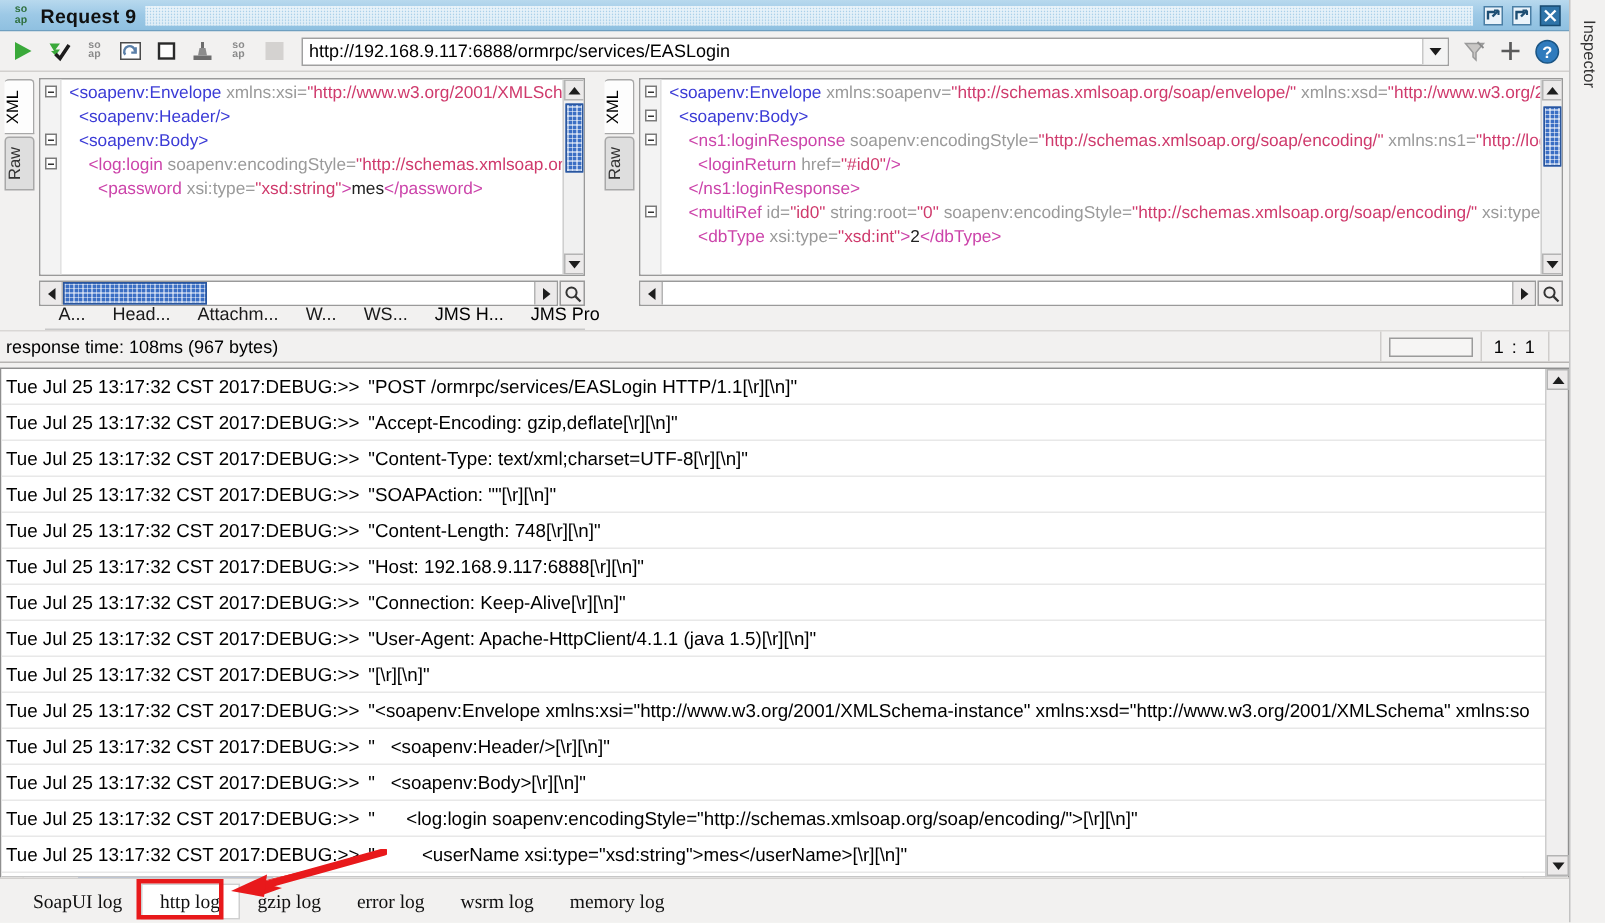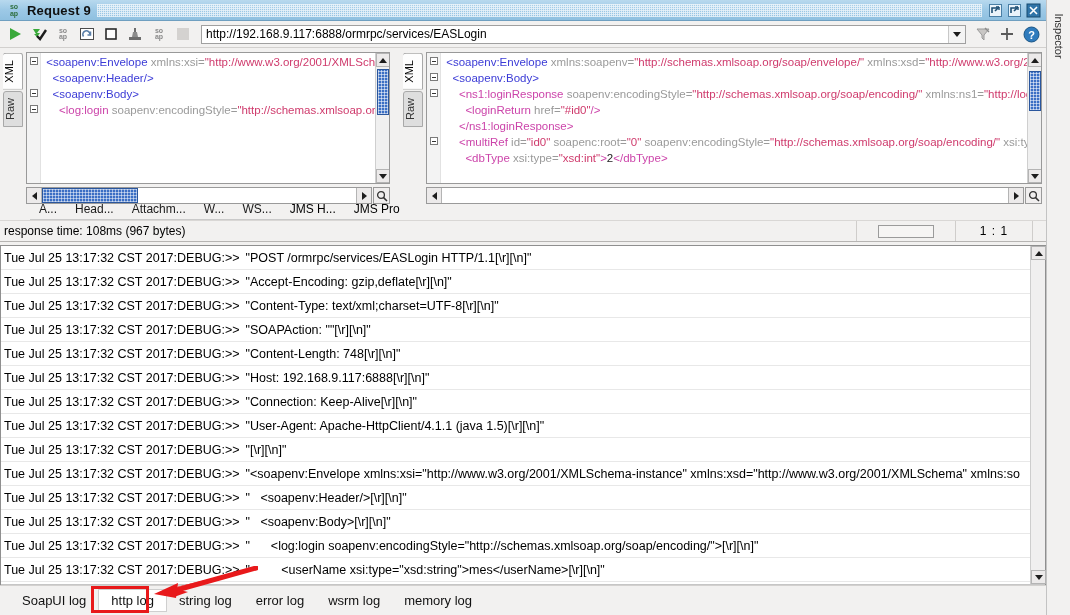--- a/index.html
+++ b/index.html
@@ -182,21 +182,21 @@
   
   .rtstrip {
     position: absolute; left: 0; top: 220px; width: 1046px; height: 22px;
     background: #f2f1f0; border-top: 1px solid #d9d7d5; border-bottom: 1px solid #b6b4b2;
     display: flex; align-items: center;
   }
   .rt-text { padding-left: 4px; font-size: 12px; }
   .rt-right { margin-left: auto; display: flex; align-items: center; height: 100%; }
   .rt-cell {
     height: 20px; border-left: 1px solid #cfcdcb; display: flex; align-items: center;
-    justify-content: center; padding: 0 21px;
+    justify-content: center; padding: 0 5px;
   }
   .rt-progress { width: 56px; height: 13px; background: #f6f5f4; border: 1px solid #9b9b9b; }
   .rt-ratio { font-size: 12px; letter-spacing: 1px; min-width: 34px; text-align: center; }
 
   
   .logwrap {
     position: absolute; left: 0; top: 245px; width: 1046px; height: 356px;
     background: #fff; border: 1px solid #8f8f8f; padding-left: 20px;
   }
   .logrows {
@@ -220,21 +220,21 @@
     position: absolute; left: 0; right: 0; bottom: 0; height: 16px;
     background: #fff; border-top: 1px solid #c6c6c6; display: flex;
   }
 
   
   .bottomtabs {
     position: absolute; left: 0; bottom: 0; width: 1046px; height: 30px;
     background: #f2f1f0; border-top: 1px solid #d3d1cf;
     display: flex; align-items: center; padding-left: 10px;
   }
-  .btab { padding: 3px 12px; font-size: 13px; color: #111; cursor: pointer; white-space: nowrap; }
+  .btab { padding: 3px 12px; font-size: 13px; color: #111; cursor: pointer; white-space: nowrap; font-family: Liberation Serif, serif; }
   .btab.sel { background: #fff; border: 1px solid #cfcfcf; }
   .hl-box {
     position: absolute; border: 3px solid #e8191b; pointer-events: none;
   }
   .arrow { position: absolute; pointer-events: none; }
 </style>
 </head>
 <body>
 
 <div id="app">
@@ -357,20 +357,21 @@
         <div class="gutter">
           <div class="fold" style="top:4px"></div>
           <div class="fold" style="top:36px"></div>
           <div class="fold" style="top:52px"></div>
         </div>
         <div class="xmlcode" id="req-code">
             <div class="ln"><span> </span><span class="tg">&lt;soapenv:Envelope </span><span class="at">xmlns:xsi=</span><span class="vl">"http://www.w3.org/2001/XMLSche</span></div>
             <div class="ln"><span>   </span><span class="tg">&lt;soapenv:Header/&gt;</span></div>
             <div class="ln"><span>   </span><span class="tg">&lt;soapenv:Body&gt;</span></div>
             <div class="ln"><span>     </span><span class="tg2">&lt;log:login </span><span class="at">soapenv:encodingStyle=</span><span class="vl">"http://schemas.xmlsoap.org</span></div>
+            <div class="ln"><span>       </span><span class="tg2">&lt;password </span><span class="at">xsi:type=</span><span class="vl">"xsd:string"</span><span class="tg2">&gt;</span><span class="tx">mes</span><span class="tg2">&lt;/password&gt;</span></div>
           </div>
         <div class="vsb">
           <div class="vsb-arrow up">
               <i></i>
             </div>
           <div class="vsb-thumb" style="top:16px;height:46px"></div>
           <div class="vsb-arrow dn">
               <i></i>
             </div>
         </div>
@@ -419,21 +420,21 @@
           <div class="fold" style="top:20px"></div>
           <div class="fold" style="top:36px"></div>
           <div class="fold" style="top:84px"></div>
         </div>
         <div class="xmlcode" id="res-code">
             <div class="ln"><span> </span><span class="tg">&lt;soapenv:Envelope </span><span class="at">xmlns:soapenv=</span><span class="vl">"http://schemas.xmlsoap.org/soap/envelope/" </span><span class="at">xmlns:xsd=</span><span class="vl">"http://www.w3.org/2001/X</span></div>
             <div class="ln"><span>   </span><span class="tg">&lt;soapenv:Body&gt;</span></div>
             <div class="ln"><span>     </span><span class="tg2">&lt;ns1:loginResponse </span><span class="at">soapenv:encodingStyle=</span><span class="vl">"http://schemas.xmlsoap.org/soap/encoding/" </span><span class="at">xmlns:ns1=</span><span class="vl">"http://login.web</span></div>
             <div class="ln"><span>       </span><span class="tg2">&lt;loginReturn </span><span class="at">href=</span><span class="vl">"#id0"</span><span class="tg2">/&gt;</span></div>
             <div class="ln"><span>     </span><span class="tg2">&lt;/ns1:loginResponse&gt;</span></div>
-            <div class="ln"><span>     </span><span class="tg2">&lt;multiRef </span><span class="at">id=</span><span class="vl">"id0" </span><span class="at">soapenc:root=</span><span class="vl">"0" </span><span class="at">soapenv:encodingStyle=</span><span class="vl">"http://schemas.xmlsoap.org/soap/encoding/" </span><span class="at">xsi:type=</span></div>
+            <div class="ln"><span>     </span><span class="tg2">&lt;multiRef </span><span class="at">id=</span><span class="vl">"id0" </span><span class="at">string:root=</span><span class="vl">"0" </span><span class="at">soapenv:encodingStyle=</span><span class="vl">"http://schemas.xmlsoap.org/soap/encoding/" </span><span class="at">xsi:type=</span></div>
             <div class="ln"><span>       </span><span class="tg2">&lt;dbType </span><span class="at">xsi:type=</span><span class="vl">"xsd:int"</span><span class="tg2">&gt;</span><span class="tx">2</span><span class="tg2">&lt;/dbType&gt;</span></div>
           </div>
         <div class="vsb">
           <div class="vsb-arrow up">
               <i></i>
             </div>
           <div class="vsb-thumb" style="top:18px;height:40px"></div>
           <div class="vsb-arrow dn">
               <i></i>
             </div>
@@ -516,21 +517,21 @@
             <circle cx="5" cy="5" r="3.4" fill="none" stroke="#333" stroke-width="1.3"></circle>
             <path d="M7.6 7.6 L11 11" stroke="#333" stroke-width="1.5"></path>
           </svg>
       </div>
     </div>
   </div>
 
   <div class="bottomtabs" id="bottom-tabs">
       <div class="btab">SoapUI log</div>
       <div class="btab sel">http log</div>
-      <div class="btab">string log</div>
+      <div class="btab">gzip log</div>
       <div class="btab">error log</div>
       <div class="btab">wsrm log</div>
       <div class="btab">memory log</div>
     </div>
 
   <div class="hl-box" style="left:91px; top:586px; width:58px; height:27px;"></div>
   <svg class="arrow" style="left:148px; top:566px;" width="110" height="34" viewBox="0 0 110 34">
     <path d="M108 2 L24 22 L40 26 L26 31 L14 25 Z" fill="#e8191b"></path>
     <path d="M108 2 L18 27" stroke="#e8191b" stroke-width="5" stroke-linecap="round"></path>
     <path d="M6 28 L30 17 L28 32 Z" fill="#e8191b"></path>

